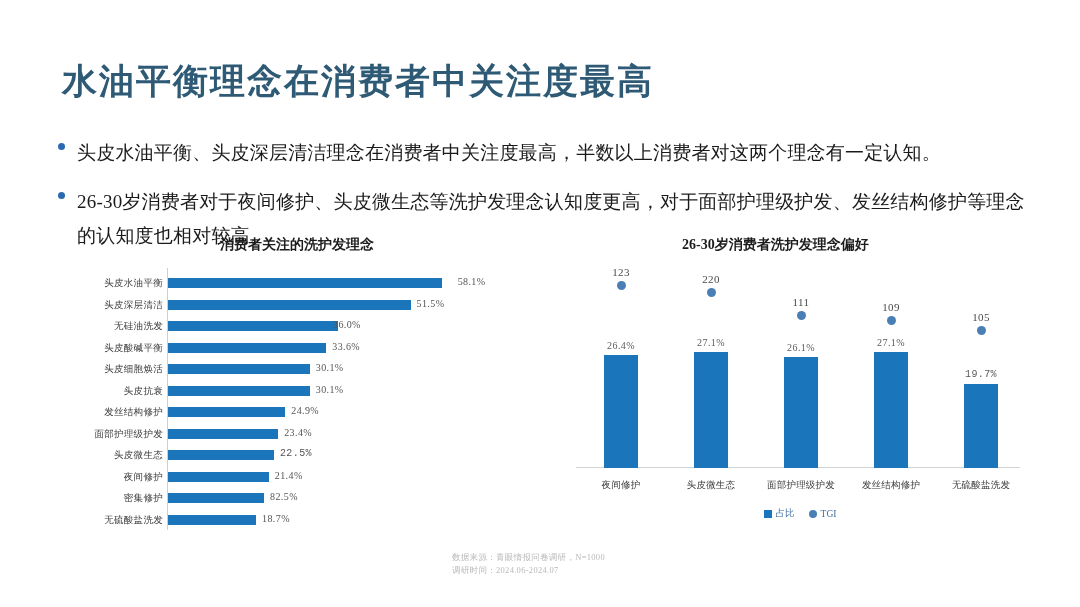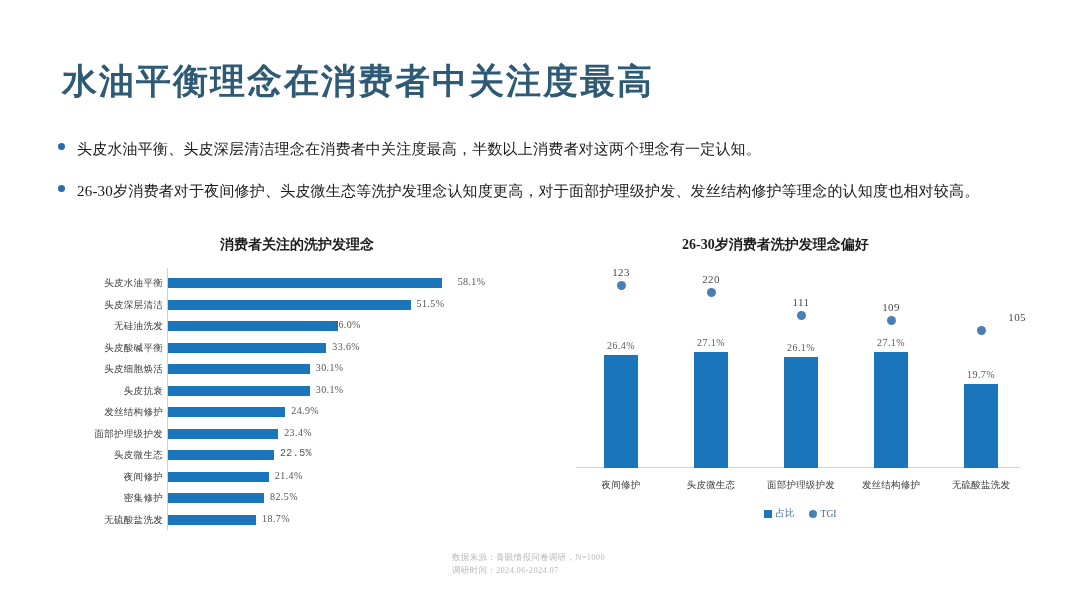--- a/index.html
+++ b/index.html
@@ -24,21 +24,21 @@
 
   
   #bullets { position: absolute; left: 58px; top: 136px; width: 985px; }
   .bullet-row { display: flex; align-items: flex-start; margin-bottom: 16px; }
   .bullet-dot {
     width: 7px; height: 7px; border-radius: 50%;
     background: #2a6ab0; flex: 0 0 auto;
     margin-top: 7px; margin-right: 12px;
   }
   .bullet-text {
-    font-size: 15px; line-height: 1.75; color: #1a1a1a;
+    font-size: 19px; line-height: 1.75; color: #1a1a1a;
     font-family: "Liberation Serif", "DejaVu Serif", serif;
     letter-spacing: 0.2px;
   }
 
   
   .chart-title {
     position: absolute;
     font-size: 14px; font-weight: bold; color: #1c1c1c;
     font-family: "Liberation Serif", "DejaVu Serif", serif;
     white-space: nowrap;
@@ -248,23 +248,23 @@
         </div>
         <div class="col-group" style="left: 286px; height: 200px;">
           <div class="col-bar" style="height: 115.627px;"></div>
           <div class="col-pctlabel" style="bottom: 119.627px;">27.1%</div>
           <div class="col-dot" style="bottom: 142.8px;"></div>
           <div class="col-tgilabel" style="bottom: 154.8px;">109</div>
           <div class="col-xlabel" style="bottom: -24px;">发丝结构修护</div>
         </div>
         <div class="col-group" style="left: 376px; height: 200px;">
           <div class="col-bar" style="height: 84.0533px;"></div>
-          <div class="col-pctlabel" style="bottom: 88.0533px;">19.7%</div>
+          <div class="col-pctlabel" style="bottom: 88.0533px; font-family: Liberation Mono, monospace;">19.7%</div>
           <div class="col-dot" style="bottom: 132.667px;"></div>
-          <div class="col-tgilabel" style="bottom: 144.667px; text-align: right;">105</div>
+          <div class="col-tgilabel" style="bottom: 144.667px;">105</div>
           <div class="col-xlabel" style="bottom: -24px;">无硫酸盐洗发</div>
         </div>
       </div>
   </div>
 
   <div id="footer">
     <div>数据来源：青眼情报问卷调研，N=1000</div>
     <div>调研时间：2024.06-2024.07</div>
   </div>
 

